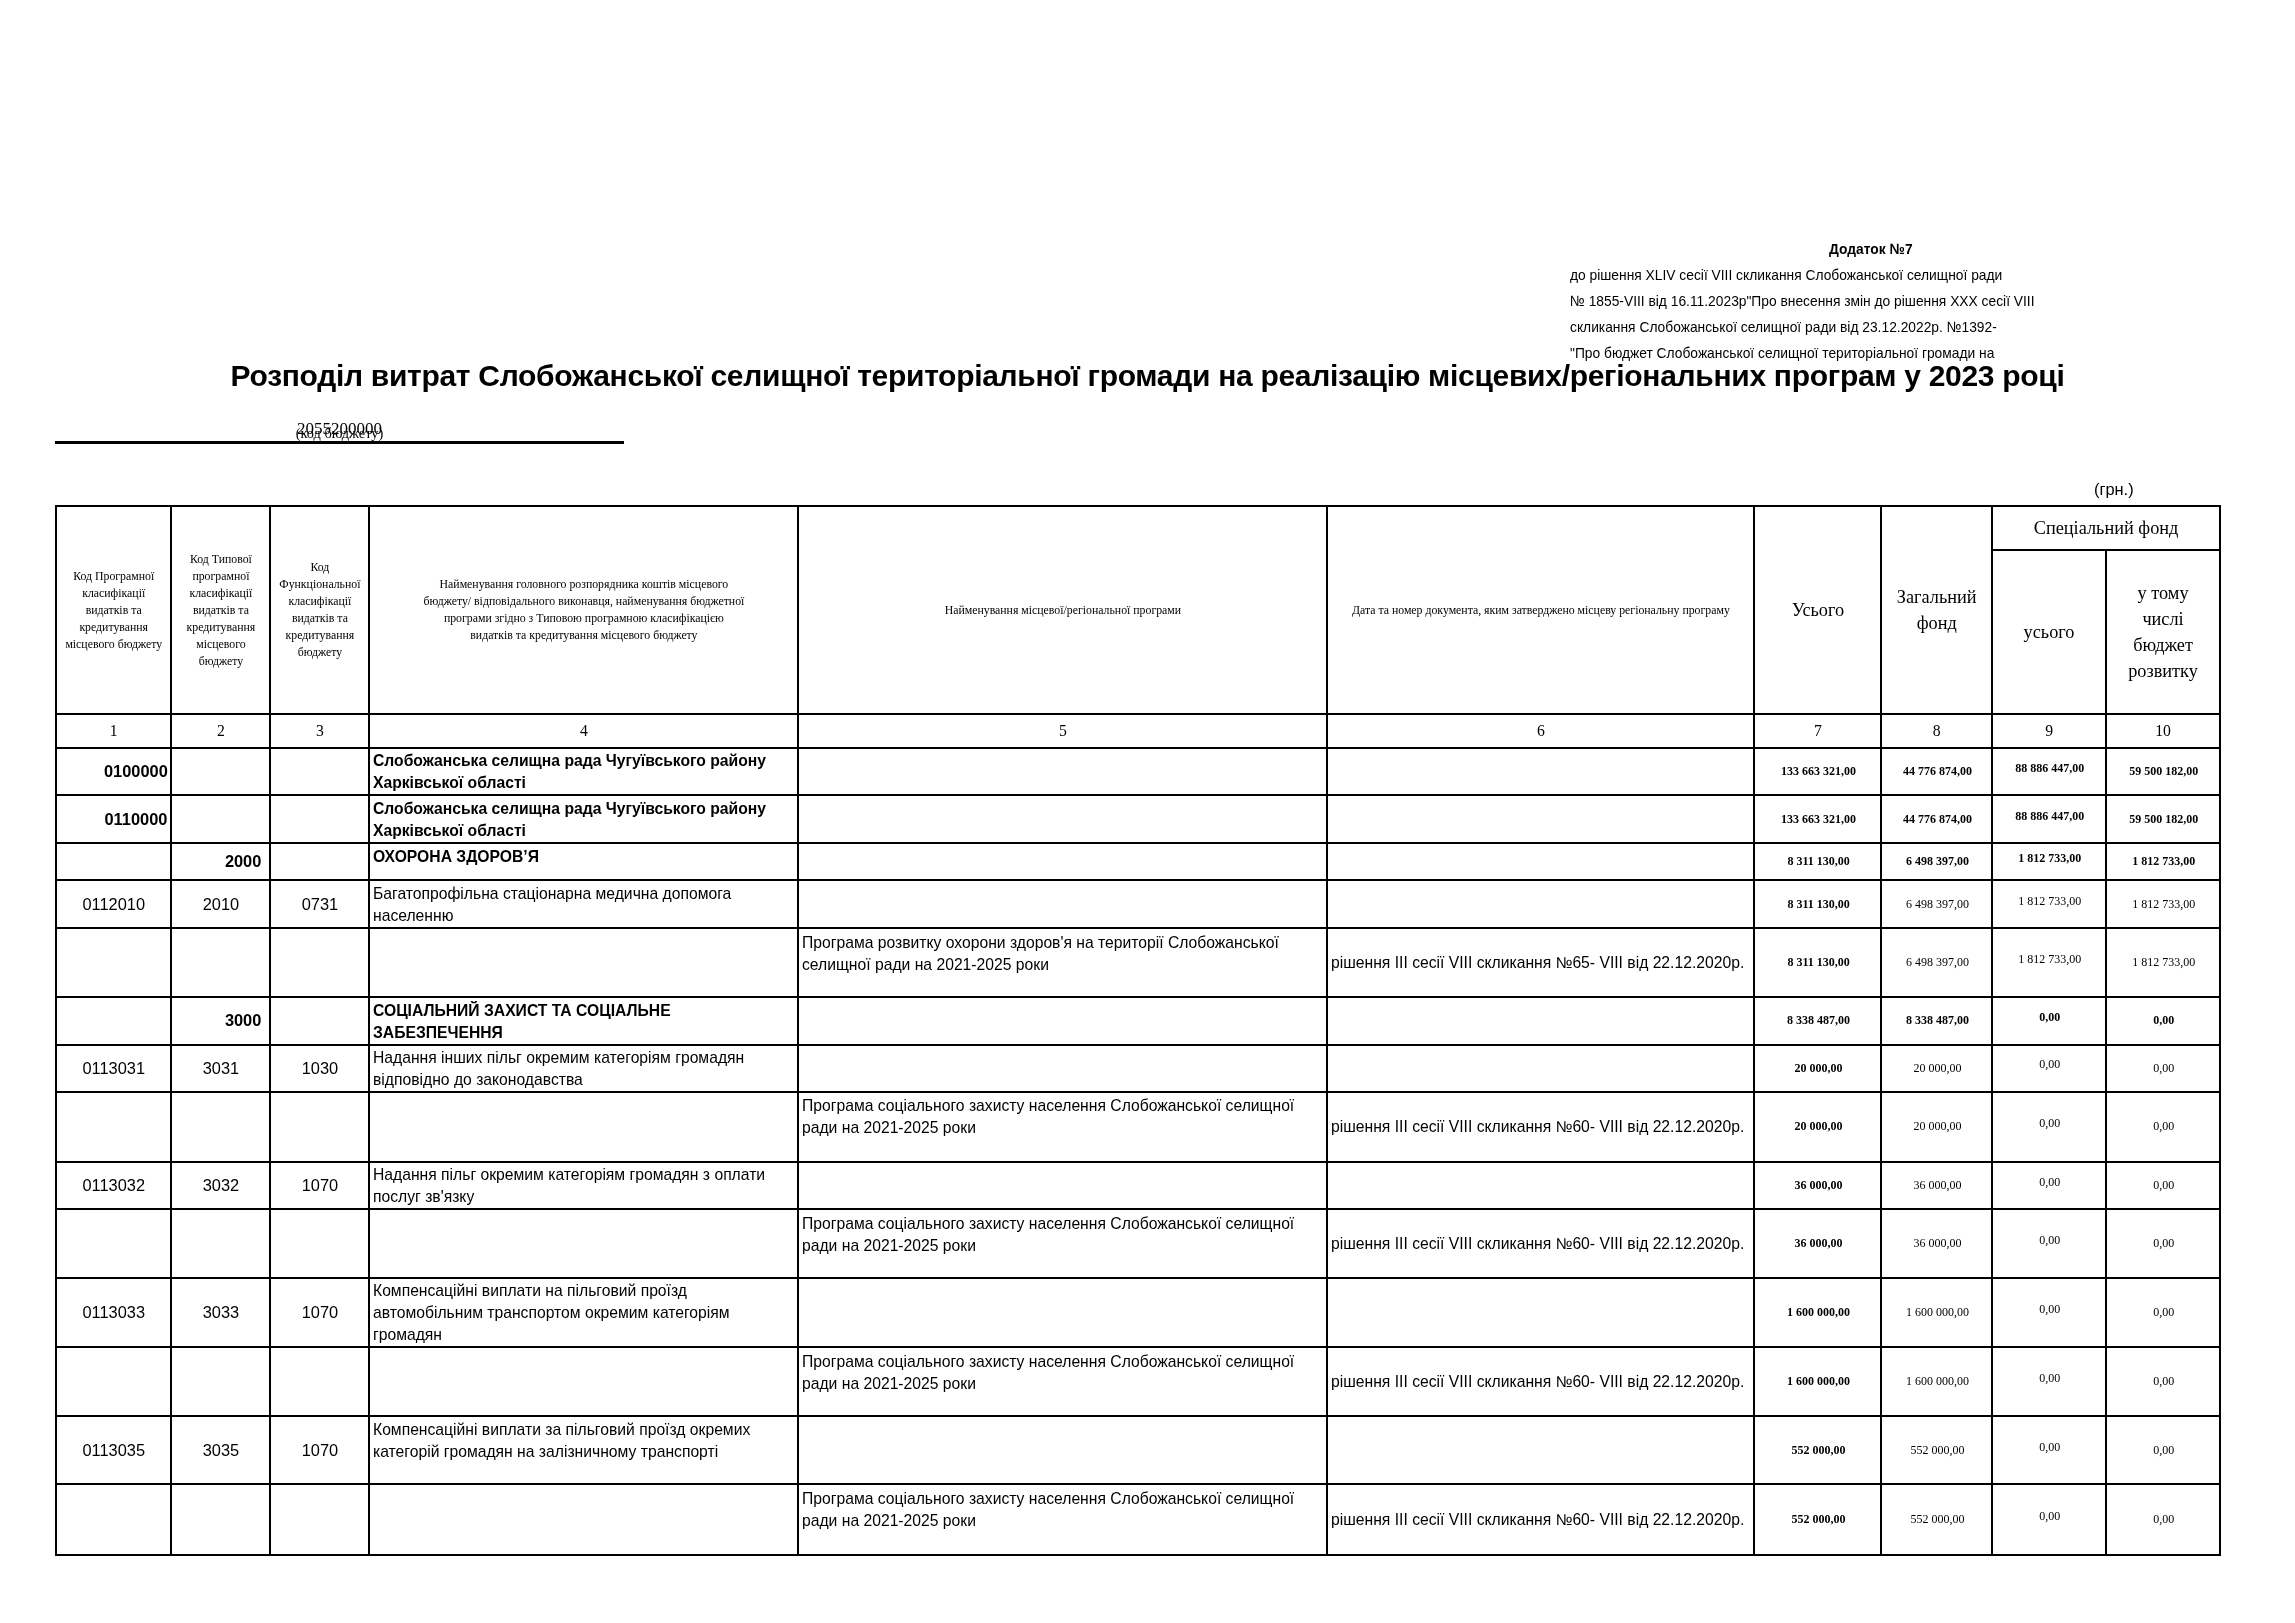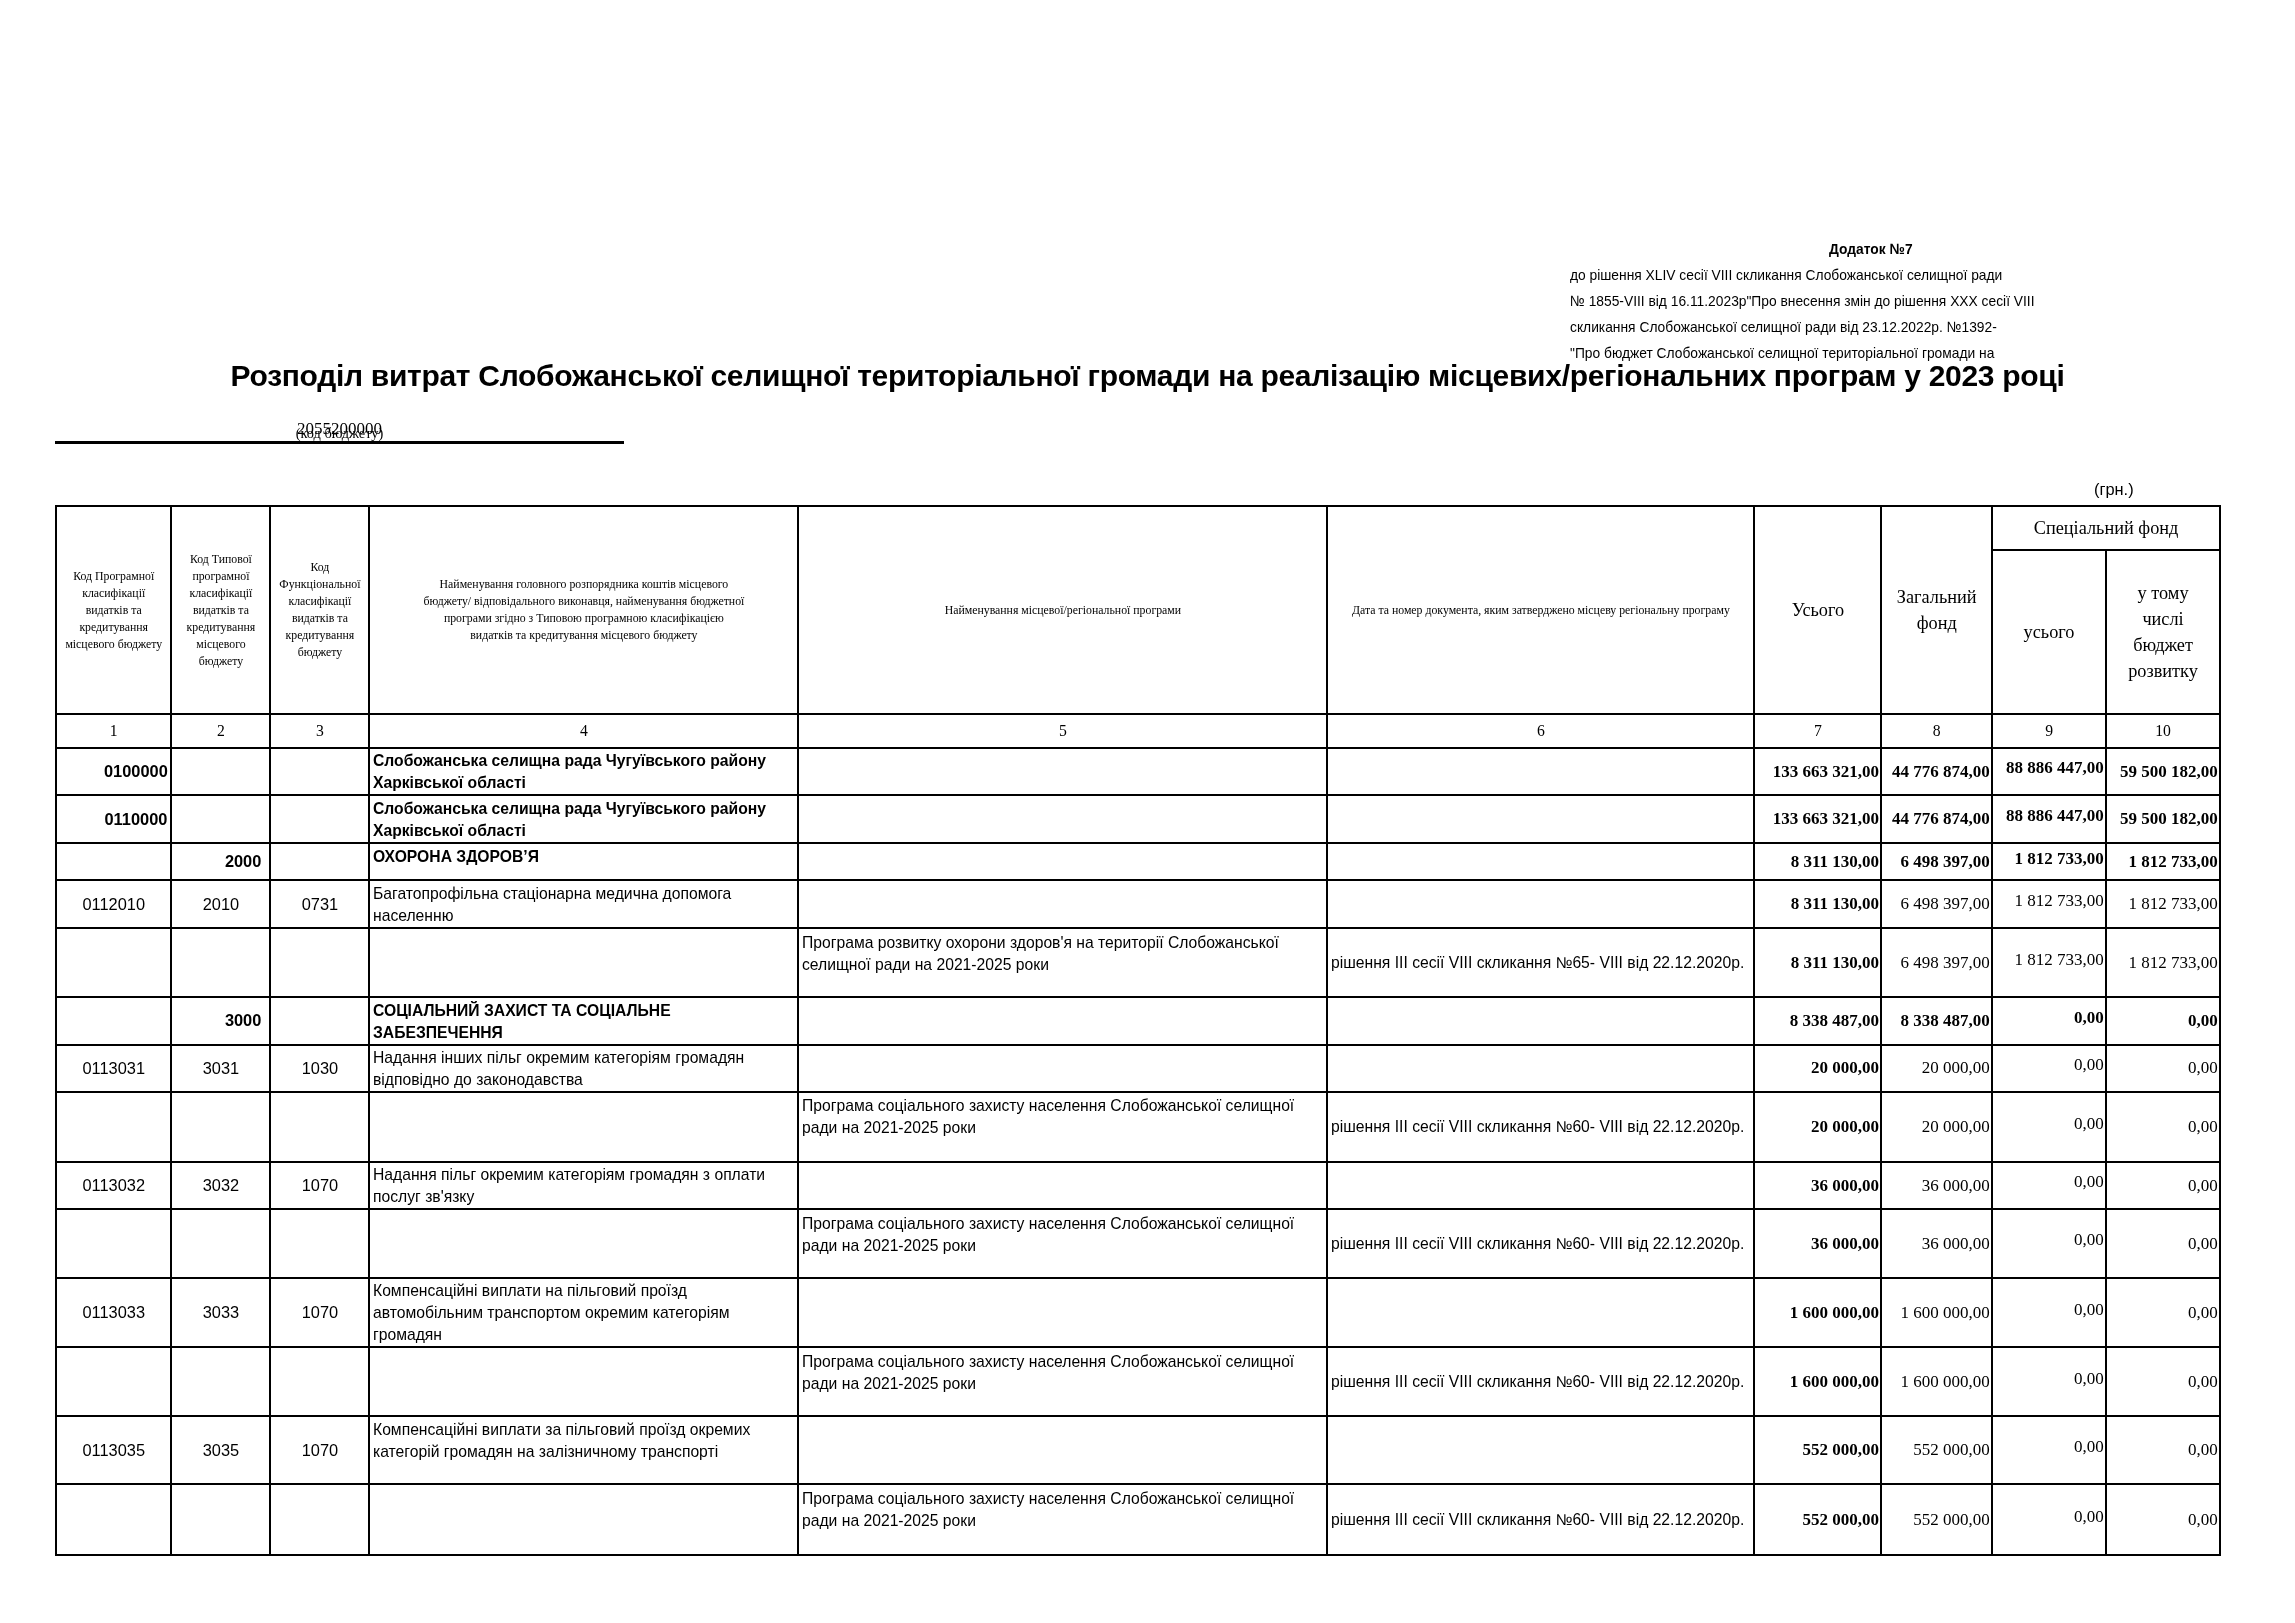--- a/index.html
+++ b/index.html
@@ -18,21 +18,21 @@
   table.grid td { border: 2.6px solid #000; padding: 0 2.6px; box-sizing: border-box; vertical-align: middle; }
   .hdr { font-family: "Liberation Serif", serif; font-size: 11.8px; text-align: center; line-height: 17px; }
   .hdr-big { font-family: "Liberation Serif", serif; font-size: 18.3px; text-align: center; line-height: 26px; }
   .num { font-family: "Liberation Serif", serif; font-size: 15.7px; text-align: center; }
   .code { font-family: "Liberation Sans", sans-serif; font-size: 16.4px; text-align: center; }
   .code.b { font-weight: bold; padding-left: 47px; }
   .name { font-family: "Liberation Sans", sans-serif; font-size: 15.7px; text-align: left; line-height: 22px; vertical-align: top !important; padding-top: 1.3px !important; }
   .name.b { font-weight: bold; }
   .prog { font-family: "Liberation Sans", sans-serif; font-size: 15.7px; line-height: 22px; vertical-align: top !important; padding-top: 2.6px !important; }
   .doc { font-family: "Liberation Sans", sans-serif; font-size: 15.7px; line-height: 22px; vertical-align: middle; }
-  .amt { font-family: "Liberation Serif", serif; font-size: 17px; text-align: right; padding-right: 1.3px !important; white-space: nowrap; }
+  .amt { font-family: "Liberation Serif", serif; font-size: 12px; text-align: center; padding-right: 1.3px !important; white-space: nowrap; }
   .amt.b { font-weight: bold; }
   .amt.up { vertical-align: middle; padding-bottom: 6.5px !important; }
 </style>
 </head>
 <body>
 
 <div class="abs appendix">
   <div class="ttl">Додаток №7</div>
   <div>до рішення  XLIV сесії VIII скликання    Слобожанської селищної ради</div>
   <div> № 1855-VIII від 16.11.2023р"Про  внесення  змін до рішення XXX сесії  VIII</div>

